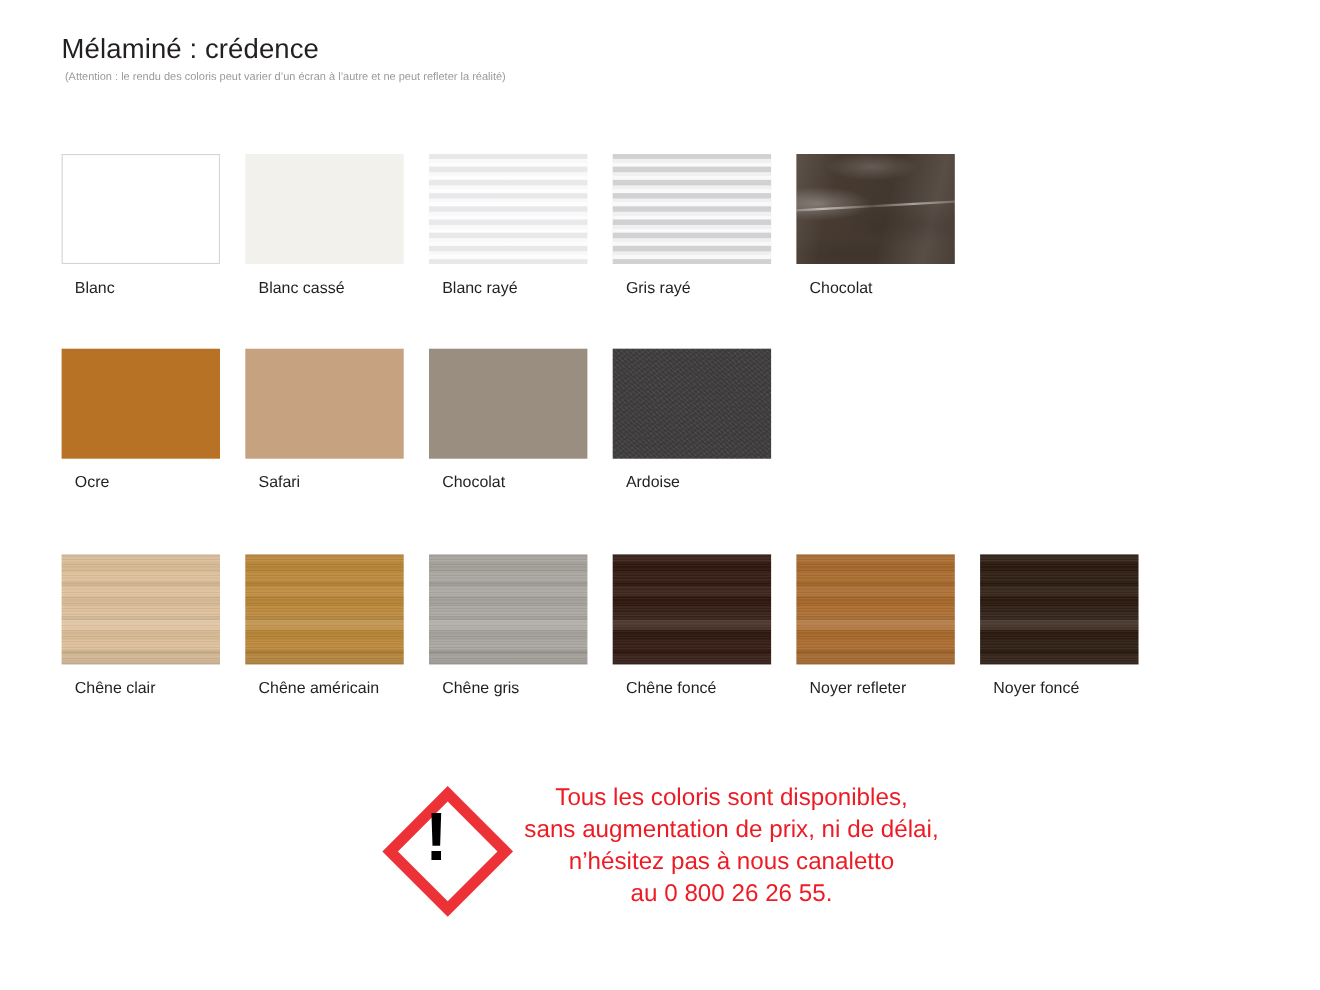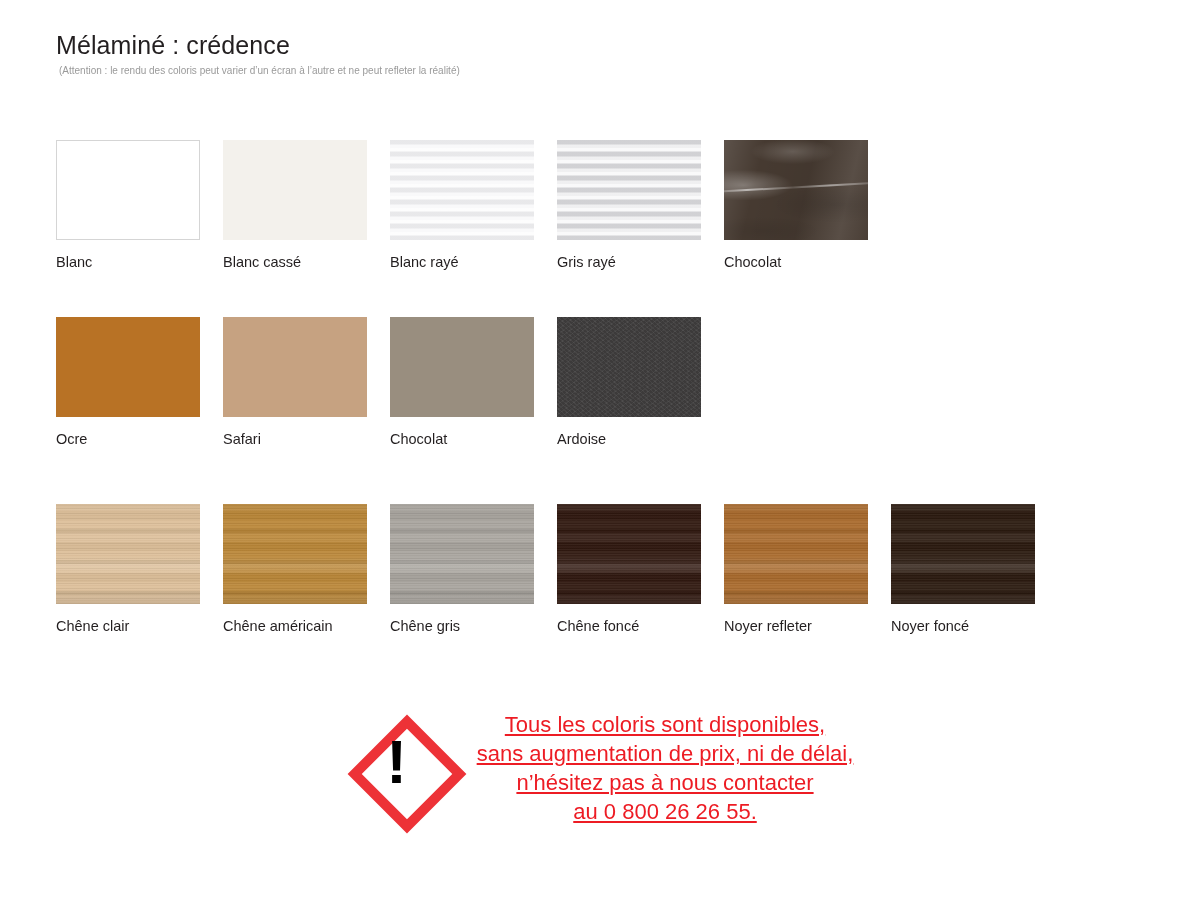--- a/index.html
+++ b/index.html
@@ -67,20 +67,21 @@
   }
   .swatch.bordered {
     border: 1px solid #d5d5d5;
   }
   .swatch-label {
     margin-top: 14px;
     font-size: 14.5px;
     color: #231f20;
     line-height: 17px;
     white-space: nowrap;
+    margin-left: 12px;
   }
 
   
   
   .tex-solid { }
 
   
   .tex-stripe-soft::after {
     content: "";
     position: absolute;
@@ -208,21 +209,20 @@
     padding-bottom: 4px;
     box-sizing: border-box;
   }
   .warning-text {
     color: #ed1c24;
     font-size: 22px;
     line-height: 29px;
     text-align: center;
     white-space: nowrap;
     padding-top: 4px;
-    text-decoration: underline;
   }
   .warning-text .line { display: block; }
 </style>
 </head>
 <body>
 
 <div class="header">
   <h1 class="page-title">Mélaminé : crédence</h1>
   <div class="page-subtitle">(Attention : le rendu des coloris peut varier d’un écran à l’autre et ne peut refleter la réalité)</div>
 </div>
@@ -298,16 +298,16 @@
   </div>
 
 <div class="footer">
   <div class="hazard-icon">
     <div class="diamond"></div>
     <div class="bang">!</div>
   </div>
   <div class="warning-text" style="color: rgb(237, 28, 36);">
       <span class="line">Tous les coloris sont disponibles,</span>
       <span class="line">sans augmentation de prix, ni de délai,</span>
-      <span class="line">n’hésitez pas à nous contacter</span>
+      <span class="line">n’hésitez pas à nous canaletto</span>
       <span class="line">au 0 800 26 26 55.</span>
     </div>
 </div>
 
 </body></html>

